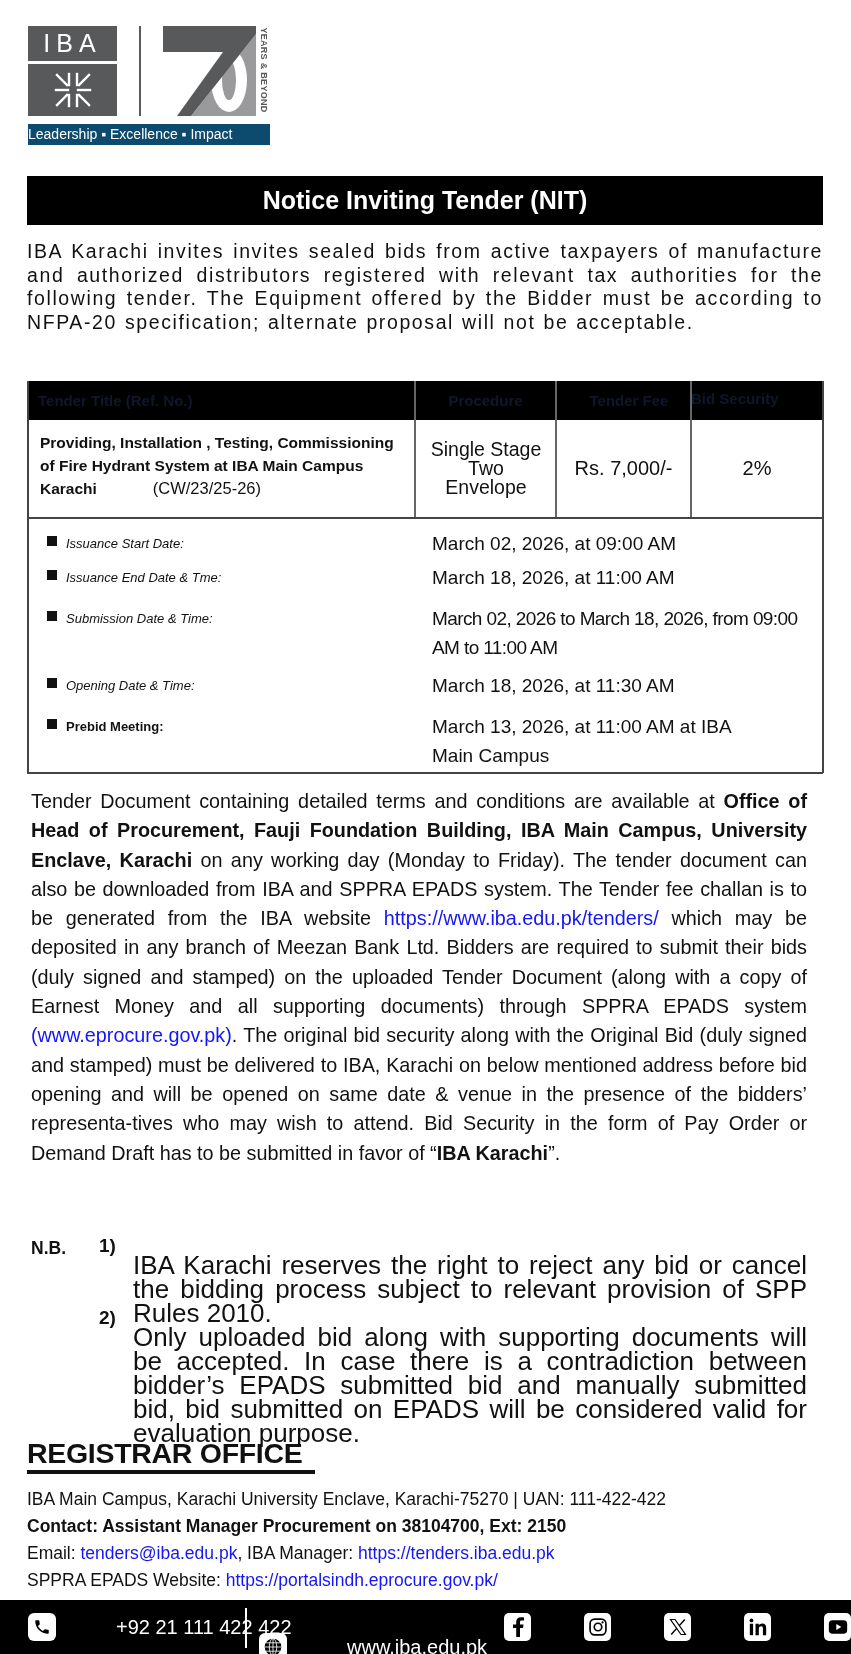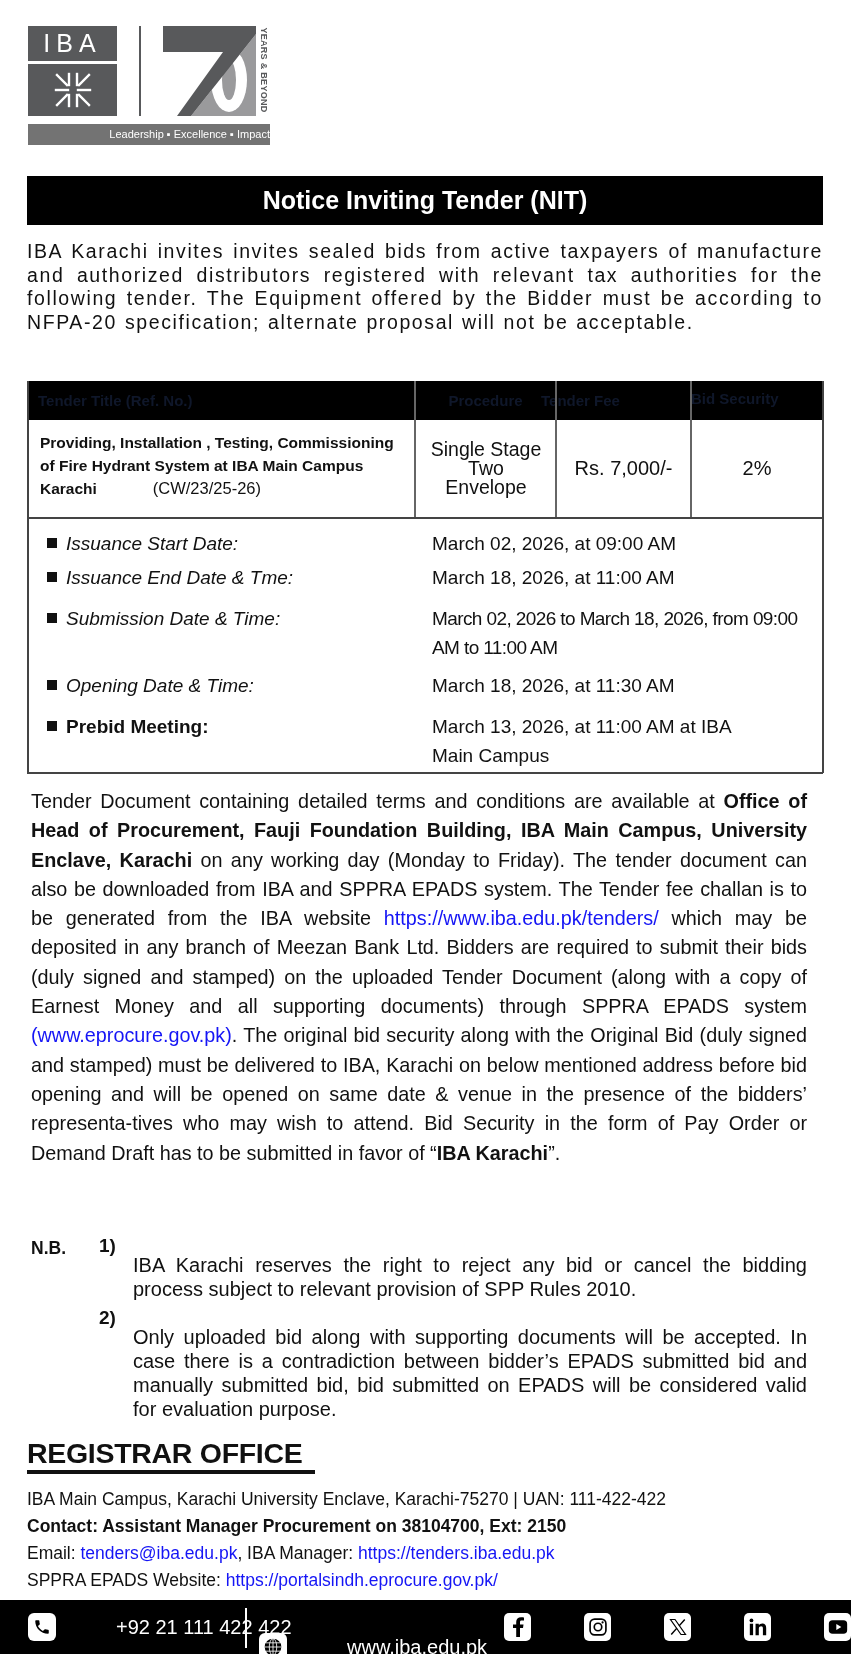--- a/index.html
+++ b/index.html
@@ -10,52 +10,52 @@
     .logo { position: absolute; left: 28px; top: 24px; width: 245px; height: 122px; }
     .logo .iba-box { position: absolute; left: 0; top: 2px; width: 89px; height: 35px; background: #58595b;
       color: #fff; font-size: 25px; letter-spacing: 6px; text-align: center; line-height: 35px; font-weight: normal; }
     .logo .sym-box { position: absolute; left: 0; top: 40px; width: 89px; height: 52px; background: #58595b; }
     .logo .sym-box svg { position: absolute; left: 26px; top: 8px; }
     .logo .vdiv { position: absolute; left: 111px; top: 2px; width: 2px; height: 90px; background: #58595b; }
     .logo .seventy { position: absolute; left: 135px; top: 0; width: 93px; height: 92px; }
     .logo .yb { position: absolute; left: 229px; top: 0; width: 14px; height: 92px; }
     .logo .yb span { position: absolute; left: 50%; top: 50%; transform: translate(-50%,-50%) rotate(90deg);
       white-space: nowrap; font-size: 9px; font-weight: bold; color: #58595b; letter-spacing: 0.3px; }
-    .logo .tagline { position: absolute; left: 0; top: 100px; width: 242px; height: 21px; background: #737373;
-      color: #fff; font-size: 11px; line-height: 21px; text-align: right; white-space: nowrap; }
+    .logo .tagline { position: absolute; left: 0; top: 100px; width: 242px; height: 21px; background: #0c4a6e;
+      color: #fff; font-size: 14px; line-height: 21px; text-align: left; white-space: nowrap; }
 
     
     .title-bar { position: absolute; left: 27px; top: 176px; width: 796px; height: 49px; background: #000;
       color: #fff; font-size: 25px; font-weight: bold; text-align: center; line-height: 49px; }
 
     
     .intro { position: absolute; left: 27px; top: 240px; width: 796px; font-size: 19.5px; line-height: 23.5px;
       text-align: justify; letter-spacing: 1.6px; word-spacing: 1px; }
     .tbl-head { position: absolute; left: 27px; top: 381px; width: 796px; height: 39px; background: #000; }
     .th { position: absolute; top: 381px; height: 39px; color: #0f172a; font-weight: bold; font-size: 15px; line-height: 39px; }
     .vline { position: absolute; width: 1.5px; background: #444; }
     .hline { position: absolute; height: 1.5px; background: #444; }
     .td { position: absolute; display: flex; align-items: center; justify-content: center; text-align: center; }
     .td-title { position: absolute; left: 40px; top: 431px; width: 370px; font-size: 15.5px; line-height: 23px; }
     .td-title b { font-weight: bold; }
-    .dlabel { position: absolute; left: 20px; font-size: 19px; font-style: italic; line-height: 29px; }
+    .dlabel { position: absolute; left: 20px; font-size: 13px; font-style: italic; line-height: 29px; }
     .dlabel.bold { font-style: normal; font-weight: bold; }
     .dbullet { display: inline-block; width: 10px; height: 10px; background: #111; margin-right: 9px; vertical-align: 2px; }
     .dval { position: absolute; left: 405px; width: 380px; font-size: 19px; line-height: 29px; }
     .dval.tight { letter-spacing: -0.6px; }
 
     
     .body-text { position: absolute; left: 31px; top: 787px; width: 776px; font-size: 19.8px; line-height: 29.3px; text-align: justify; }
     .body-text b { font-weight: bold; }
     .link { color: #1515f5; }
 
     
     .nb-label { position: absolute; left: 31px; top: 1238px; font-size: 17.5px; font-weight: bold; }
     .nb-num { position: absolute; font-size: 19px; font-weight: bold; }
-    .nb-text { position: absolute; left: 133px; width: 674px; font-size: 20px; line-height: 24px; text-align: justify; }
+    .nb-text { position: absolute; left: 133px; width: 674px; font-size: 26px; line-height: 24px; text-align: justify; }
 
     
     .reg-title { position: absolute; left: 27px; top: 1437px; font-size: 28.5px; font-weight: bold; letter-spacing: -0.3px; }
     .reg-underline { position: absolute; left: 27px; top: 1470px; width: 288px; height: 4px; background: #111; }
     .reg-line { position: absolute; left: 27px; font-size: 17.5px; line-height: 22px; white-space: nowrap; }
     .reg-line.bold { font-weight: bold; }
 
     
     .footer { position: absolute; left: 0; top: 1600px; width: 851px; height: 54px; background: #000; }
     .f-item { position: absolute; top: 0; height: 54px; display: flex; align-items: center; color: #fff; gap: 48px; }
@@ -99,21 +99,21 @@
 </div>
 
 <div class="title-bar">Notice Inviting Tender (NIT)</div>
 
 <div class="intro">IBA Karachi invites  invites sealed bids from active taxpayers of manufacture and authorized distributors registered with relevant tax authorities for the following tender. The Equipment offered by the Bidder must be according to NFPA-20 specification; alternate proposal will not be acceptable.</div>
 
 <div>
   <div class="tbl-head"></div>
   <div class="th" style="left:38px;">Tender Title (Ref. No.)</div>
   <div class="th" style="left:415px;width:141px;text-align:center;">Procedure</div>
-  <div class="th" style="left:541px;width:146px;">Tender Fee</div>
+  <div class="th" style="left:556px;width:146px;text-align:center;">Tender Fee</div>
   <div class="th" style="left:691px;width:132px;text-align:left;line-height:36px;">Bid Security</div>
 
   <div class="vline" style="left:27px;top:381px;height:392px;"></div>
   <div class="vline" style="left:822px;top:381px;height:392px;"></div>
   <div class="vline" style="left:414px;top:381px;height:137px;background:#666;"></div>
   <div class="vline" style="left:555px;top:381px;height:137px;background:#666;"></div>
   <div class="vline" style="left:690px;top:381px;height:137px;background:#666;"></div>
   <div class="hline" style="left:27px;top:517px;width:796px;"></div>
 
   <div class="td-title">

